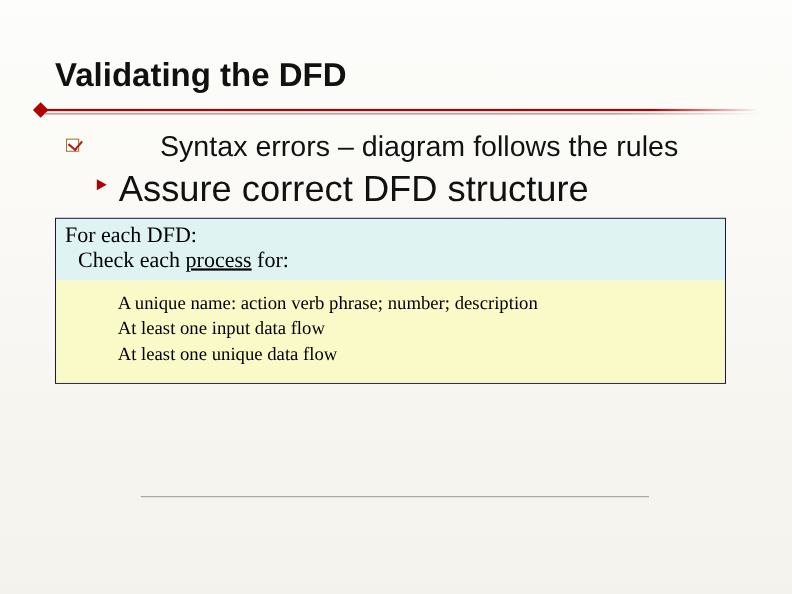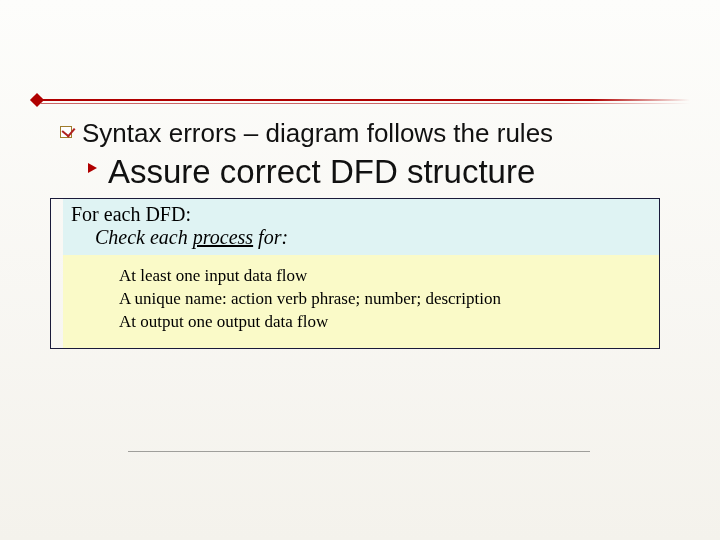--- a/index.html
+++ b/index.html
@@ -64,20 +64,21 @@
     top: 118px;
     left: 60px;
     right: 40px;
   }
   .b1 {
     font-size: 26px;
     color: #111;
     margin-bottom: 4px;
     position: relative;
     padding-left: 22px;
+    text-align: center;
   }
   .b1::before {
     content: '';
     position: absolute;
     left: 0;
     top: 8px;
     width: 12px;
     height: 12px;
     border: 1px solid #a07c2c;
     background: #fff;
@@ -112,32 +113,31 @@
     border-bottom: 5px solid transparent;
     border-left: 9px solid #b00000;
   }
   .box {
     position: absolute;
     top: 198px;
     left: 50px;
     width: 610px;
     border: 1px solid #1a1a3a;
     box-sizing: border-box;
-    padding-left: 12px;
   }
   .box-head {
     background: #dff3f3;
     padding: 4px 8px 6px 8px;
     font-family: "Times New Roman", Times, serif;
     font-size: 20px;
     color: #000;
     border-bottom: 0;
   }
   .box-head .line1 { }
-  .box-head .line2 { margin-left: 24px; font-style: italic; }
+  .box-head .line2 { margin-left: 12px; }
   .underline { text-decoration: underline; }
   .box-body {
     background: #fafac8;
     padding: 10px 10px 14px 56px;
     font-family: "Times New Roman", Times, serif;
     font-size: 17px;
     color: #000;
     line-height: 1.35;
   }
   .box-body div { }
@@ -148,41 +148,42 @@
     width: 462px;
     height: 1px;
     background: rgba(0,0,0,0.35);
   }
 </style>
 </head>
 <body>
 
 <div class="slide">
 
+  <div class="title">Validating the DFD</div>
 
   <div class="rule">
     <div class="rule-dot"></div>
     <div class="rule-line"></div>
     <div class="rule-line2"></div>
   </div>
 
   <div class="bullets">
     <div class="b1">Syntax errors – diagram follows the rules</div>
     <div class="b2">Assure correct DFD structure</div>
   </div>
 
   <div class="box">
     <div class="box-head">
       <div class="line1">For each DFD:</div>
       <div class="line2">
         <span>Check each </span><span class="underline">process</span><span> for:</span>
       </div>
     </div>
     <div class="box-body">
+      <div>A unique name: action verb phrase; number; description</div>
       <div>At least one input data flow</div>
-      <div>A unique name: action verb phrase; number; description</div>
-      <div>At output one output data flow</div>
+      <div>At least one unique data flow</div>
     </div>
   </div>
 
   <div class="footer-line"></div>
 
 </div>
 
 </body></html>

